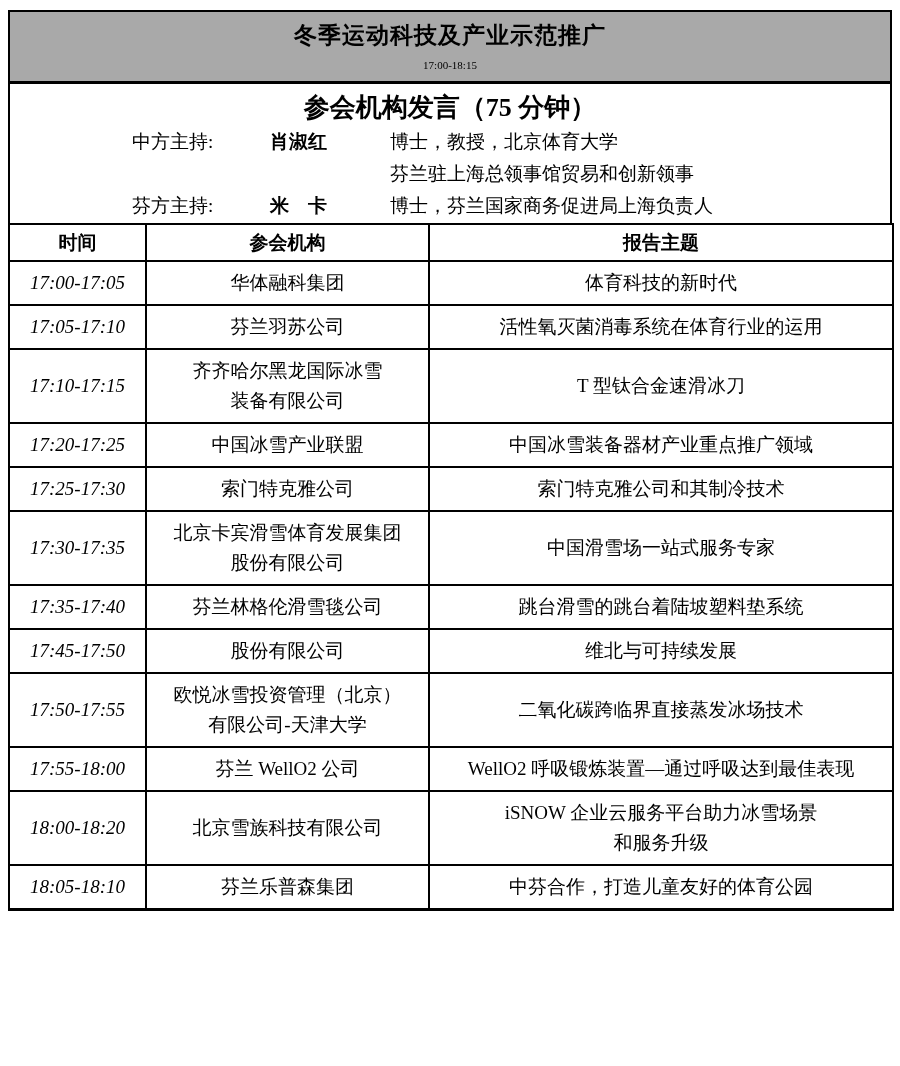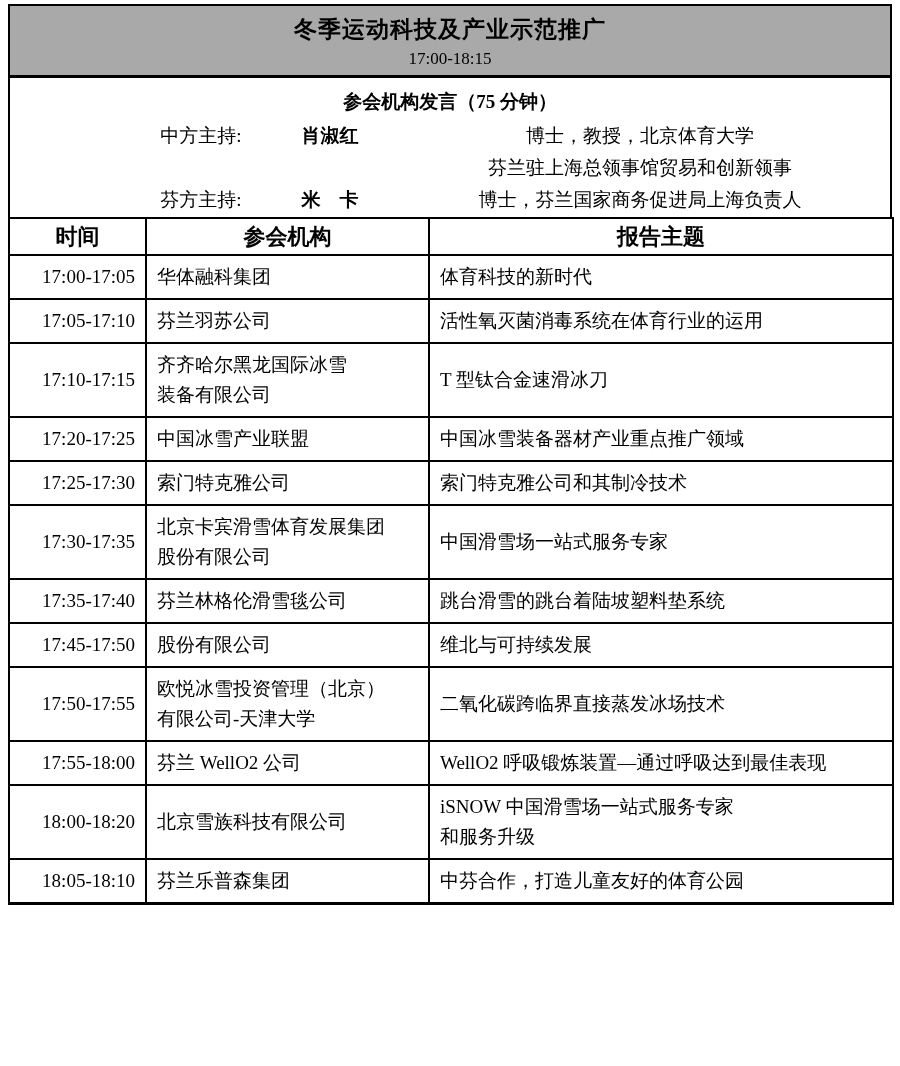--- a/index.html
+++ b/index.html
@@ -6,21 +6,21 @@
     margin: 0;
     padding: 0;
     background: #ffffff;
     font-family: "Liberation Serif", "DejaVu Serif", serif;
     color: #000000;
   }
   .page {
     width: 900px;
     height: 1066px;
     box-sizing: border-box;
-    padding: 4px 8px 8px 8px;
+    padding: 10px 8px 8px 8px;
     background: #ffffff;
     overflow: hidden;
   }
   .doc {
     width: 884px;
     box-sizing: border-box;
   }
   
   .session-header {
     box-sizing: border-box;
@@ -31,47 +31,46 @@
     text-align: center;
     padding-top: 7px;
   }
   .session-title {
     font-size: 23px;
     font-weight: bold;
     line-height: 33px;
     letter-spacing: 1px;
   }
   .session-time {
-    font-size: 17px;
+    font-size: 11px;
     line-height: 26px;
   }
   
   .intro {
     box-sizing: border-box;
     border-left: 2px solid #000000;
     border-right: 2px solid #000000;
     background: #ffffff;
     height: 139px;
     padding-top: 8px;
   }
   .intro-title {
     text-align: center;
-    font-size: 19px;
+    font-size: 26px;
     font-weight: bold;
     line-height: 32px;
   }
   .hosts {
     margin-left: 122px;
     margin-top: 2px;
   }
   .host-row {
     display: flex;
     font-size: 19px;
     line-height: 32px;
-    text-align: center;
   }
   .host-label { width: 138px; flex: 0 0 auto; }
   .host-name  { width: 120px; flex: 0 0 auto; font-weight: bold; }
   .host-desc  { flex: 1 1 auto; }
   
   table.sched {
     width: 100%;
     border-collapse: collapse;
     table-layout: fixed;
     font-size: 19px;
@@ -79,36 +78,37 @@
   table.sched th, table.sched td {
     border: 2px solid #000000;
     vertical-align: middle;
     box-sizing: border-box;
   }
   table.sched th {
     font-weight: bold;
     text-align: center;
     height: 37px;
     padding: 2px 4px;
-    font-size: 22px;
+    font-size: 19px;
   }
   col.c-time  { width: 137px; }
   col.c-org   { width: 283px; }
   col.c-topic { width: 464px; }
   table.sched td {
     padding: 6px 10px;
     line-height: 30px;
     white-space: pre-line;
   }
   td.time-cell {
-    text-align: right;
+    text-align: center;
     padding: 6px 2px;
+    font-style: italic;
   }
   td.org-cell, td.topic-cell {
-    text-align: left;
+    text-align: center;
   }
   table.sched tbody tr:last-child td {
     border-bottom: 3px solid #000000;
   }
 </style>
 </head>
 <body>
 
 <div class="page">
   <div class="doc">
@@ -202,21 +202,21 @@
             <td class="topic-cell">二氧化碳跨临界直接蒸发冰场技术</td>
           </tr>
           <tr>
             <td class="time-cell">17:55-18:00</td>
             <td class="org-cell">芬兰 WellO2 公司</td>
             <td class="topic-cell">WellO2 呼吸锻炼装置—通过呼吸达到最佳表现</td>
           </tr>
           <tr>
             <td class="time-cell">18:00-18:20</td>
             <td class="org-cell">北京雪族科技有限公司</td>
-            <td class="topic-cell">iSNOW 中国滑雪场一站式服务专家
+            <td class="topic-cell">iSNOW 企业云服务平台助力冰雪场景
 和服务升级</td>
           </tr>
           <tr>
             <td class="time-cell">18:05-18:10</td>
             <td class="org-cell">芬兰乐普森集团</td>
             <td class="topic-cell">中芬合作，打造儿童友好的体育公园</td>
           </tr>
         </tbody>
     </table>
 

